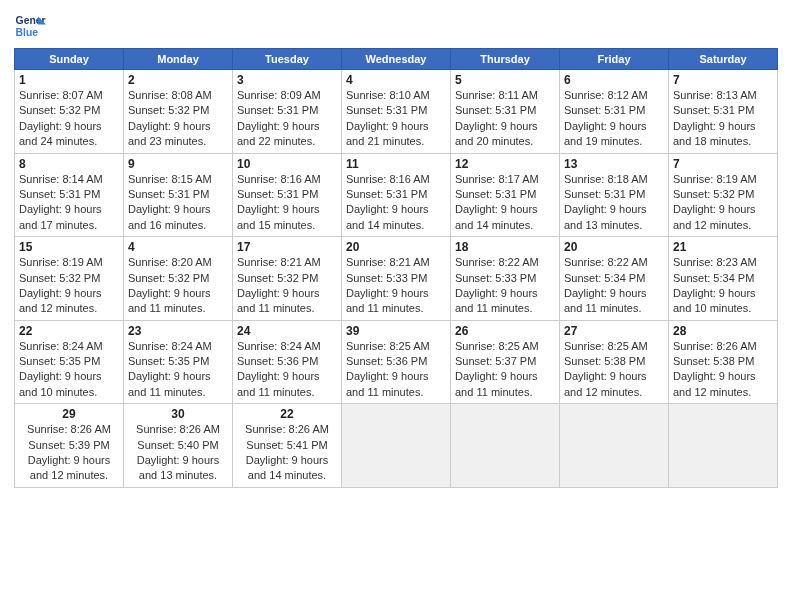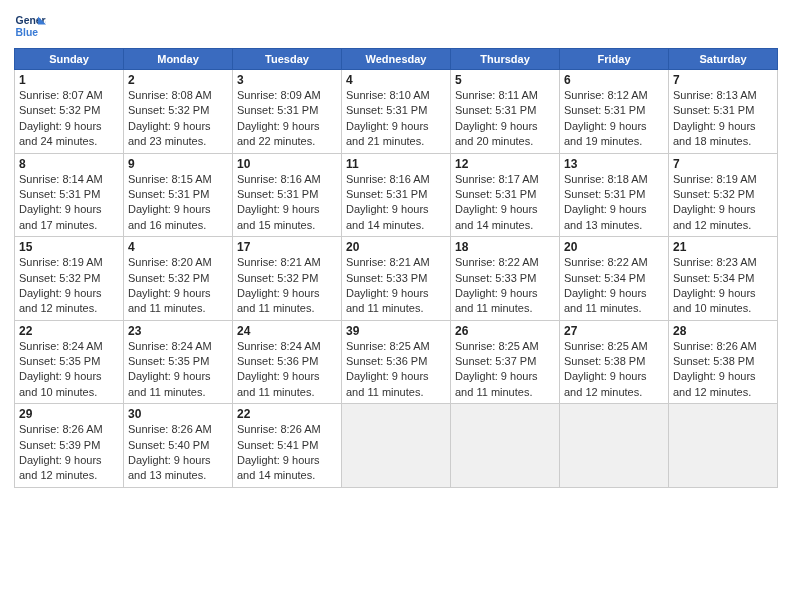--- a/index.html
+++ b/index.html
@@ -74,20 +74,21 @@
       display: block;
       margin-bottom: 1px;
     }
     .day-info {
       font-size: 11px;
       color: #333;
       line-height: 1.4;
     }
     tr:last-child td {
       height: 72px;
+      text-align: center;
     }
   </style>
 </head>
 <body>
 
 <div class="container">
   <div class="header-row">
     <div class="logo">
       <svg class="logo-icon" viewBox="0 0 40 40">
         <text x="2" y="18" font-size="13" font-weight="bold" fill="#1a3a6b">General</text>

